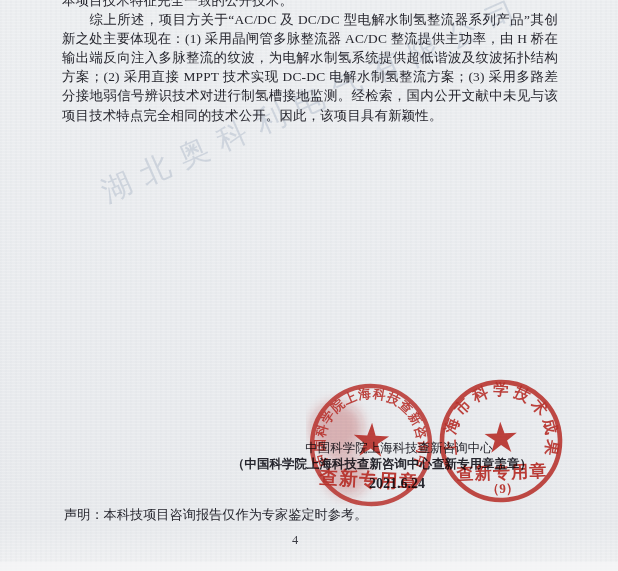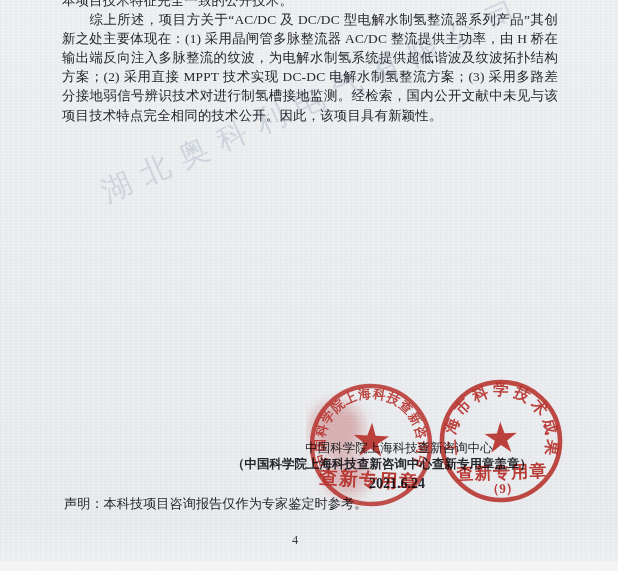--- a/index.html
+++ b/index.html
@@ -25,21 +25,21 @@
   .textblock{
     position:absolute;left:62px;top:-9px;width:496px;z-index:2;
     font-size:13.4px;line-height:19.1px;text-align:justify;
     letter-spacing:0.2px;
   }
   .textblock p{margin:0;}
   .indent{text-indent:2.05em;}
   .org-line1{position:absolute;left:303px;top:440px;width:192px;text-align:center;font-size:12.5px;z-index:3;white-space:nowrap;}
   .org-line2{position:absolute;left:230px;top:456px;width:304px;text-align:center;font-size:12.5px;z-index:3;white-space:nowrap;font-weight:bold;}
   .date-line{position:absolute;left:345px;top:476px;width:104px;text-align:center;font-size:14px;font-weight:bold;z-index:3;}
-  .disclaimer{position:absolute;left:64px;top:495px;font-size:13.2px;z-index:3;}
+  .disclaimer{position:absolute;left:64px;top:506px;font-size:13.2px;z-index:3;}
   .page-number{position:absolute;left:270px;top:533px;width:50px;text-align:center;font-size:12.5px;color:#3c3c44;z-index:3;}
   .stamp{position:absolute;z-index:4;mix-blend-mode:multiply;opacity:.93;}
   #stamp-left{left:306px;top:372px;}
   #stamp-right{left:438px;top:376px;}
   .bottom-band{position:absolute;left:0;bottom:0;width:100%;height:9px;background:#f5f6f7;opacity:.75;z-index:5;}
 </style>
 </head>
 <body>
 
 <div class="paper-texture"></div>

